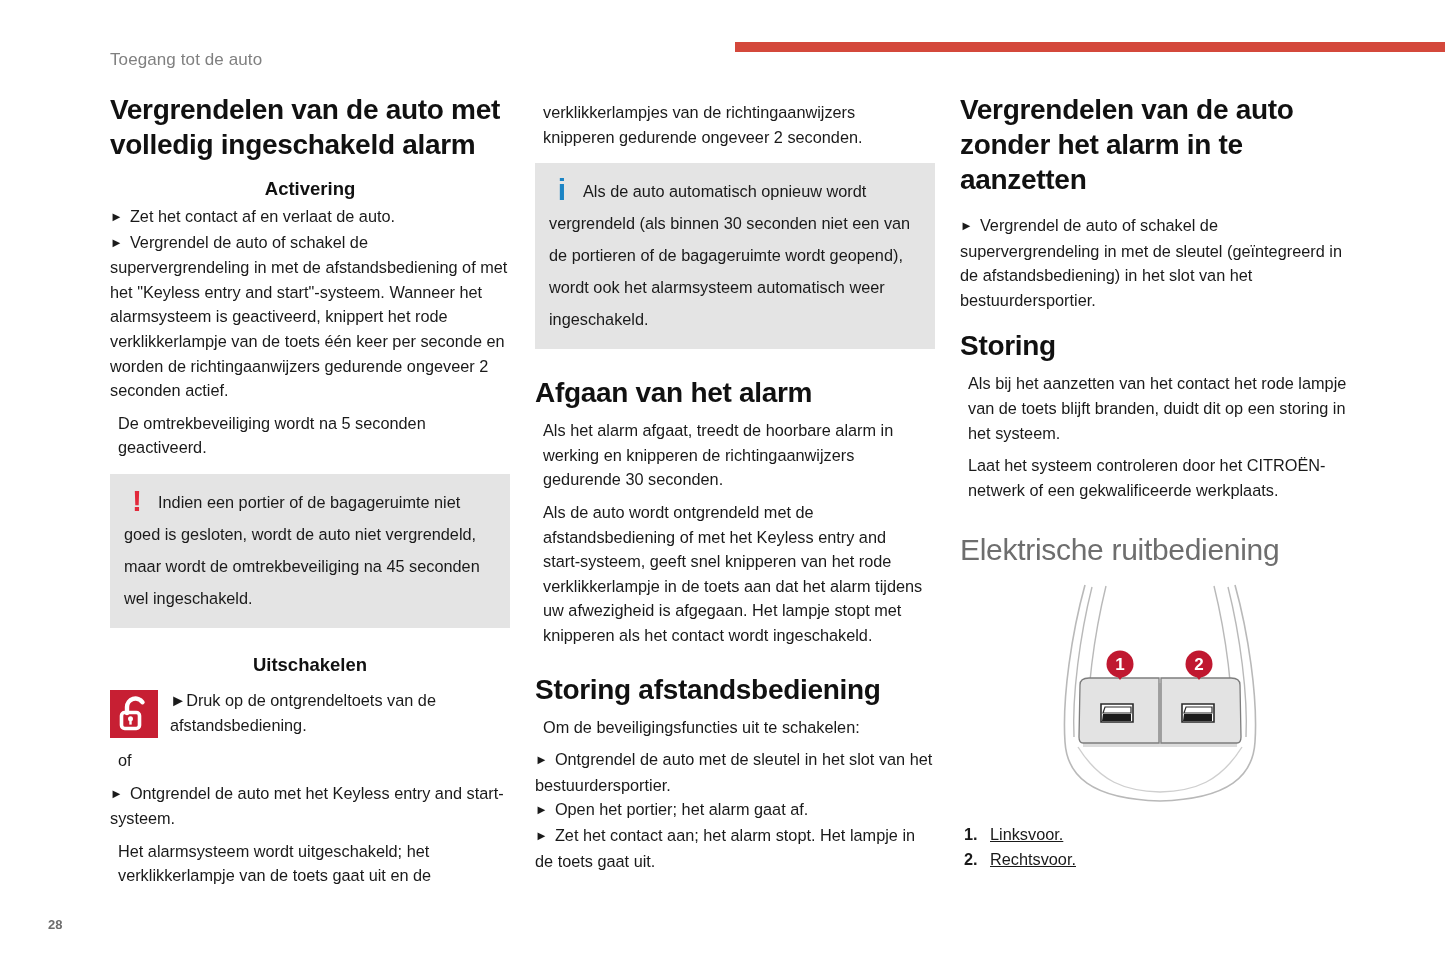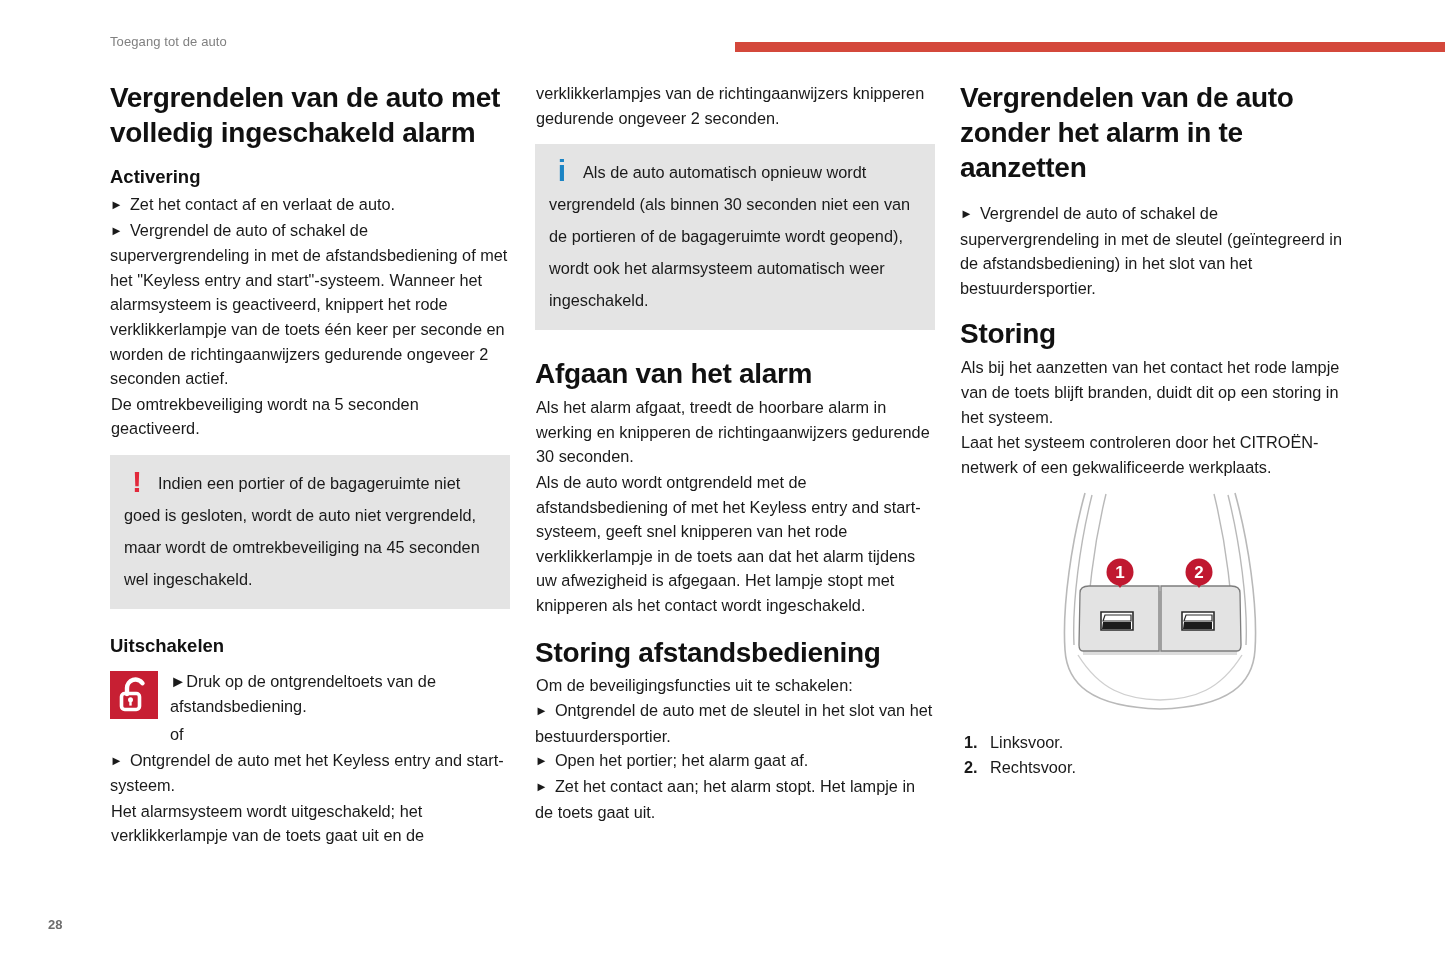--- a/index.html
+++ b/index.html
@@ -20,22 +20,22 @@
   .header {
     position: absolute;
     top: 34px;
     left: 0;
     width: 1445px;
     height: 28px;
   }
   .header-title {
     position: absolute;
     left: 110px;
-    top: 0px;
-    font-size: 13px;
+    top: 16px;
+    font-size: 17px;
     color: #808080;
     letter-spacing: .1px;
     white-space: nowrap;
   }
   .header-rule {
     position: absolute;
     left: 735px;
     top: 8px;
     width: 710px;
     height: 10px;
@@ -44,54 +44,55 @@
 
   
   .page {
     position: absolute;
     top: 80px;
     left: 0;
     width: 1445px;
   }
   .col {
     position: absolute;
-    top: 0;
+    top: 12px;
   }
   .col-1 { left: 110px;  width: 400px; }
   .col-2 { left: 535px;  width: 400px; }
   .col-3 { left: 960px;  width: 400px; }
 
   
   h1.title {
     font-size: 28px;
     line-height: 35px;
     font-weight: bold;
     margin: 0 0 16px 0;
     letter-spacing: -0.3px;
     color: #111;
   }
   h2.sub {
     font-size: 18.5px;
     line-height: 22px;
     font-weight: bold;
     margin: 0 0 4px 0;
     color: #111;
+    text-align: center;
   }
   h2.chapter {
     font-size: 30px;
     line-height: 35px;
     font-weight: normal;
     color: #6e6e6e;
     margin: 30px 0 10px 0;
     letter-spacing: -0.3px;
   }
   p.body {
     font-size: 16.3px;
     line-height: 24.6px;
-    margin: 1px;
+    margin: 8px;
     color: #1a1a1a;
   }
   .bullet {
     font-size: 16.3px;
     line-height: 24.6px;
     margin: 0;
     color: #1a1a1a;
   }
   .bullet .arrow {
     font-size: 13px;
@@ -168,20 +169,21 @@
     margin: 6px 0 0 0;
     padding: 0 0 0 30px;
     list-style: none;
     counter-reset: leg;
   }
   ol.legend li {
     font-size: 16.3px;
     line-height: 24.6px;
     position: relative;
     margin: 0;
+    text-decoration: underline;
   }
   ol.legend li::before {
     counter-increment: leg;
     content: counter(leg) ".";
     position: absolute;
     left: -26px;
     font-weight: bold;
   }
 
   
@@ -285,20 +287,21 @@
     <p class="bullet">
       <span class="arrow">►</span><span>Vergrendel de auto of schakel de supervergrendeling in met de sleutel (geïntegreerd in de afstandsbediening) in het slot van het bestuurdersportier.</span>
     </p>
 
     <div class="gap-m"></div>
 
     <h1 class="title" style="margin-bottom:4px;">Storing</h1>
     <p class="body">Als bij het aanzetten van het contact het rode lampje van de toets blijft branden, duidt dit op een storing in het systeem.</p>
     <p class="body">Laat het systeem controleren door het CITROËN-netwerk of een gekwalificeerde werkplaats.</p>
 
+    <h2 class="chapter">Elektrische ruitbediening</h2>
 
     <div class="illus">
       <svg width="400" height="235" viewBox="0 0 400 235" aria-hidden="true">
 
         <path d="M125 8 C112 55 102 120 105 165 C107 198 130 222 200 224 C270 222 293 198 295 165 C298 120 288 55 275 8" fill="#ffffff" stroke="#b9b9b9" stroke-width="1.6"></path>
 
         <path d="M132 10 C120 58 112 118 114 160" fill="none" stroke="#b9b9b9" stroke-width="1.4"></path>
         <path d="M146 9 C134 58 126 118 128 162" fill="none" stroke="#b9b9b9" stroke-width="1.4"></path>
 
         <path d="M268 10 C280 58 288 118 286 160" fill="none" stroke="#b9b9b9" stroke-width="1.4"></path>

